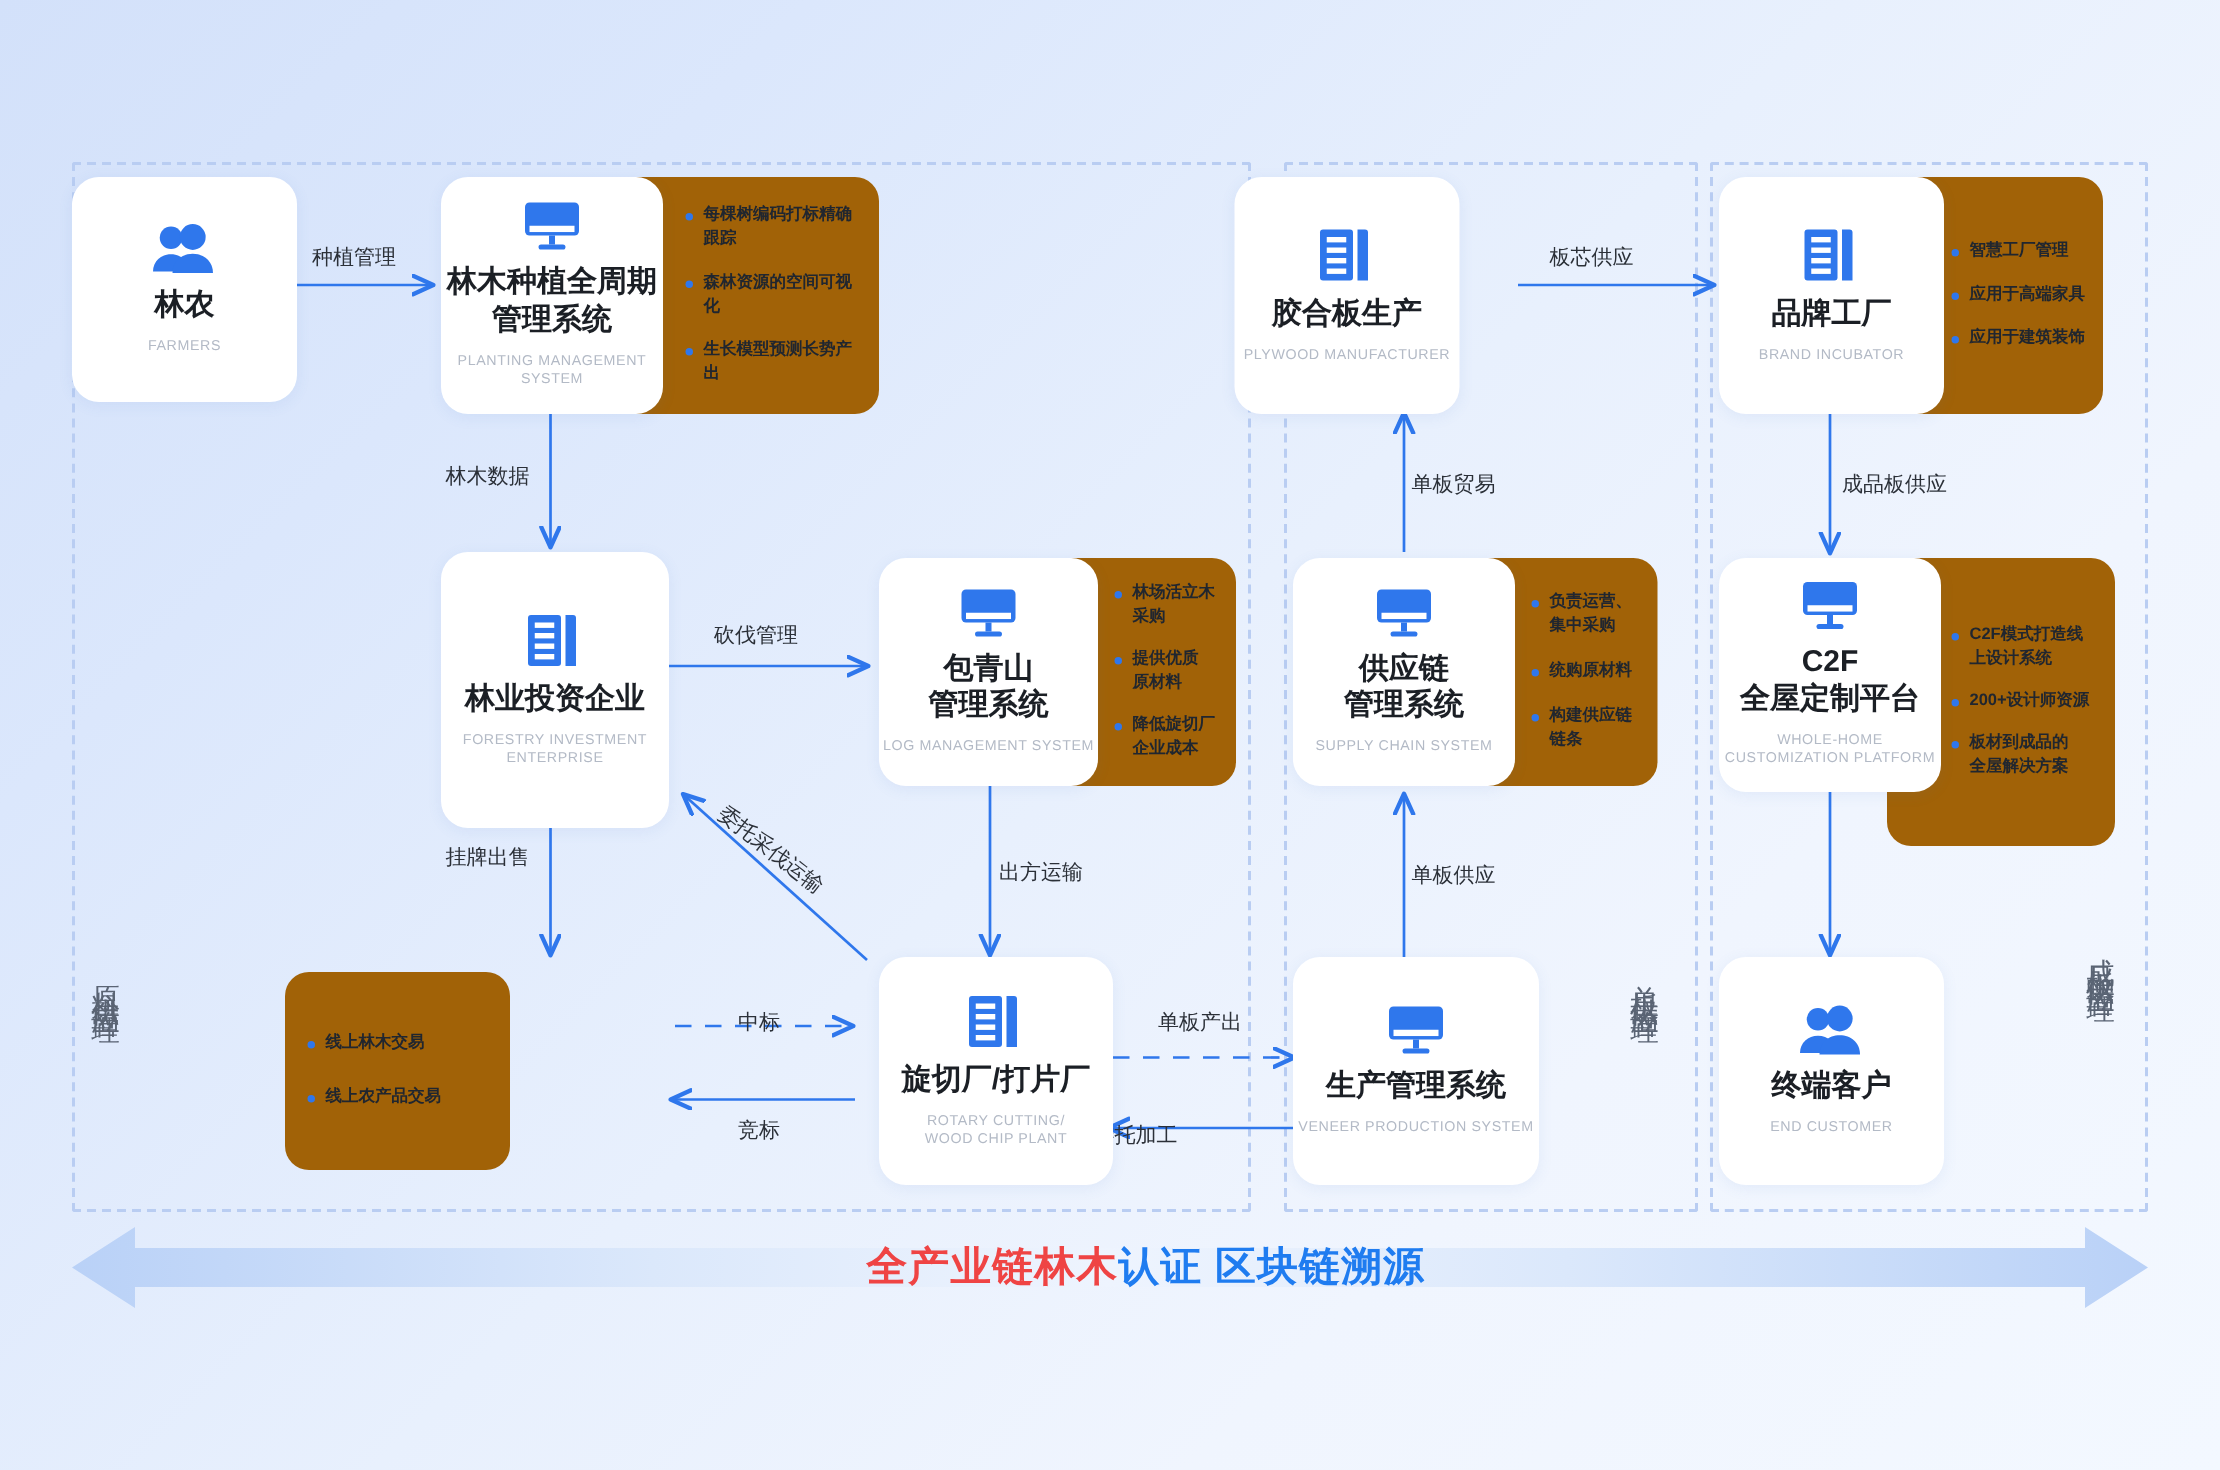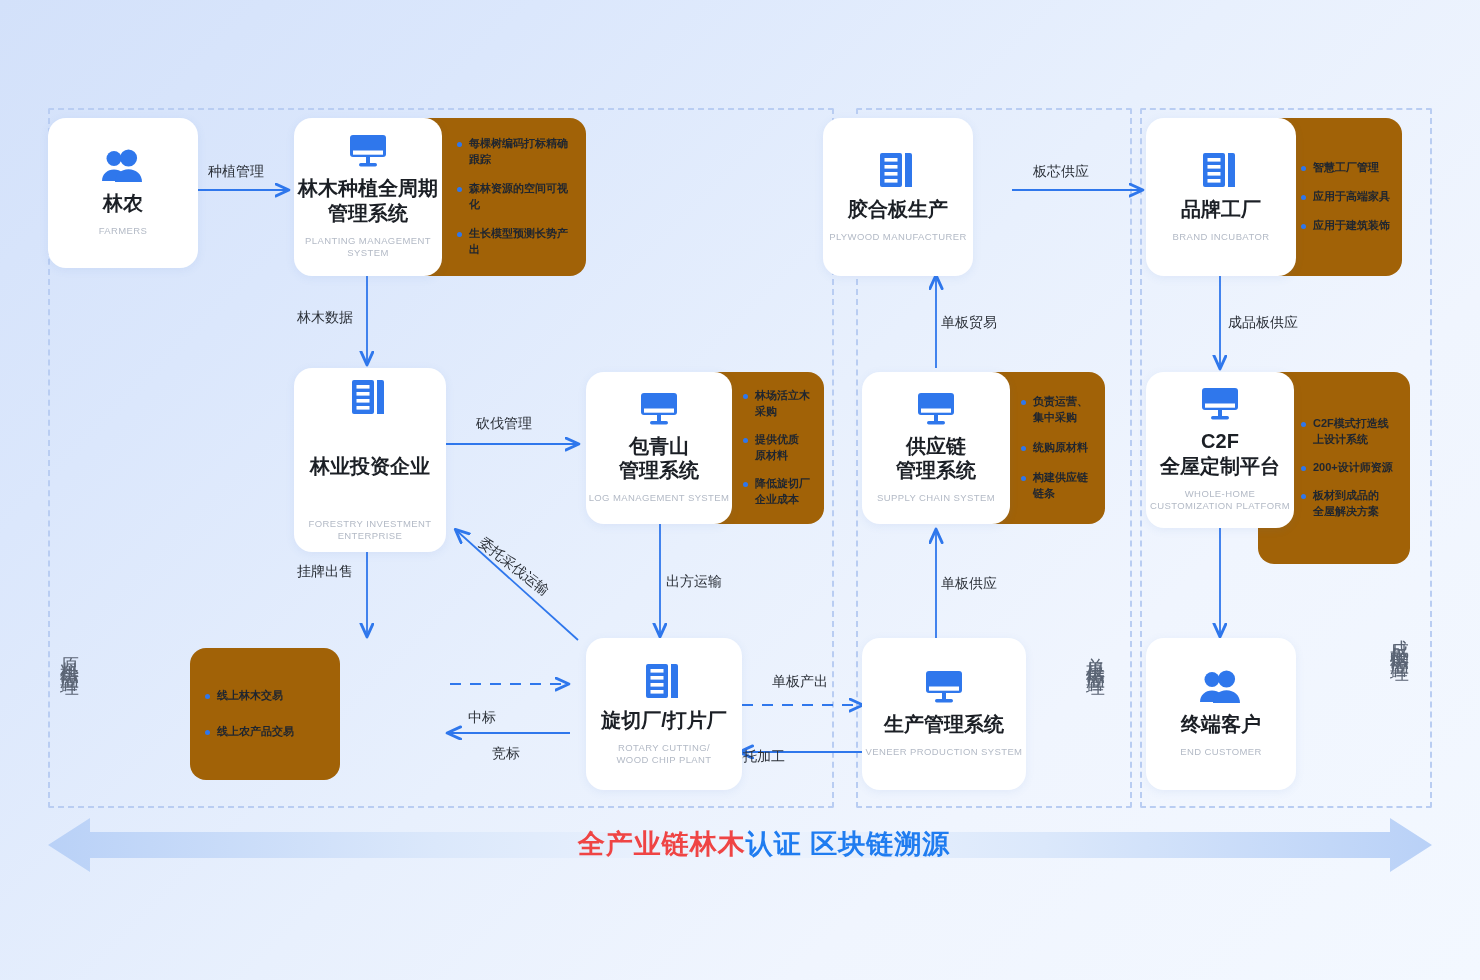--- a/index.html
+++ b/index.html
@@ -218,21 +218,21 @@
 
     <polygon fill="url(#bannerGrad)" points="48,845 90,818 90,832 1390,832 1390,818 1432,845 1390,872 1390,858 90,858 90,872"></polygon>
   </svg>
 
   <div class="elabel" style="left:208px; top:163px;">种植管理</div>
   <div class="elabel" style="left:297px; top:309px;">林木数据</div>
   <div class="elabel" style="left:476px; top:415px;">砍伐管理</div>
   <div class="elabel" style="left:297px; top:563px;">挂牌出售</div>
   <div class="elabel rot" style="left:486px; top:534px;">委托采伐运输</div>
   <div class="elabel" style="left:666px; top:573px;">出方运输</div>
-  <div class="elabel" style="left:468px; top:673px;margin-top:36px;">中标</div>
+  <div class="elabel" style="left:492px; top:673px;">中标</div>
   <div class="elabel" style="left:492px; top:745px;">竞标</div>
   <div class="elabel" style="left:772px; top:673px;">单板产出</div>
   <div class="elabel" style="left:729px; top:748px;">委托加工</div>
   <div class="elabel" style="left:941px; top:575px;">单板供应</div>
   <div class="elabel" style="left:941px; top:314px;">单板贸易</div>
   <div class="elabel" style="left:1033px; top:163px;">板芯供应</div>
   <div class="elabel" style="left:1228px; top:314px;">成品板供应</div>
 
   <div class="node" style="left:48px; top:118px; width:150px; height:150px;">
     <span class="ico">
@@ -258,21 +258,21 @@
         <rect x="18" y="23" width="4" height="6"></rect>
             <rect x="11" y="29" width="18" height="3.4" rx="1.7"></rect>
       </g>
         </svg>
     </span>
     <div class="cn">林木种植全周期
 管理系统</div>
     <div class="en">PLANTING MANAGEMENT SYSTEM</div>
   </div>
 
-  <div class="node" style="left:294px; top:368px; width:152px; height:184px;gap:30px;">
+  <div class="node" style="left:294px; top:368px; width:152px; height:184px;">
     <span class="ico">
       <svg width="40" height="38" viewBox="0 0 40 38">
           <g fill="#2f77ec">
         <rect x="2" y="2" width="22" height="34" rx="2"></rect>
         <rect x="6.5" y="7" width="13" height="3.6" fill="#ffffff"></rect>
         <rect x="6.5" y="14" width="13" height="3.6" fill="#ffffff"></rect>
         <rect x="6.5" y="21" width="13" height="3.6" fill="#ffffff"></rect>
         <rect x="6.5" y="28" width="13" height="3.6" fill="#ffffff"></rect>
         <path d="M27 2h5a2 2 0 0 1 2 2v32h-7z"></path>
       </g>

